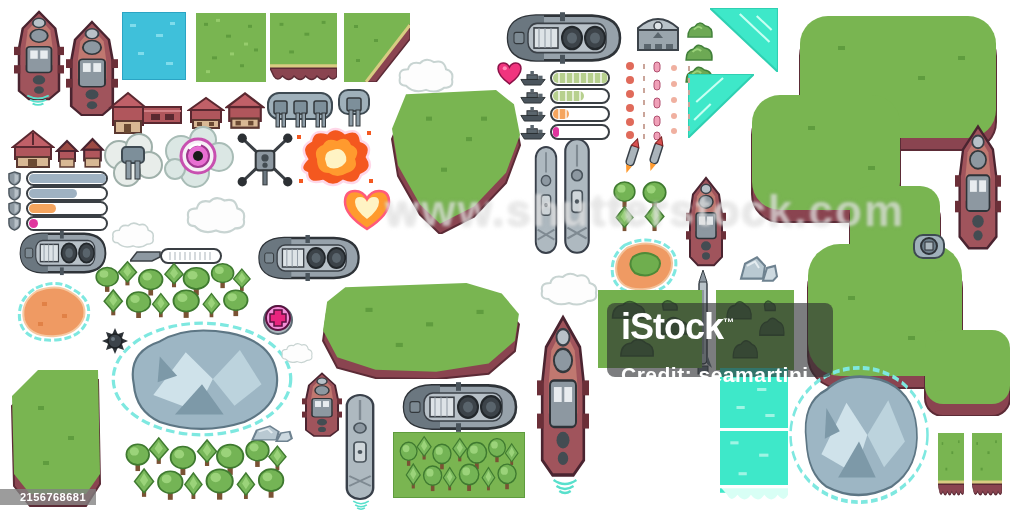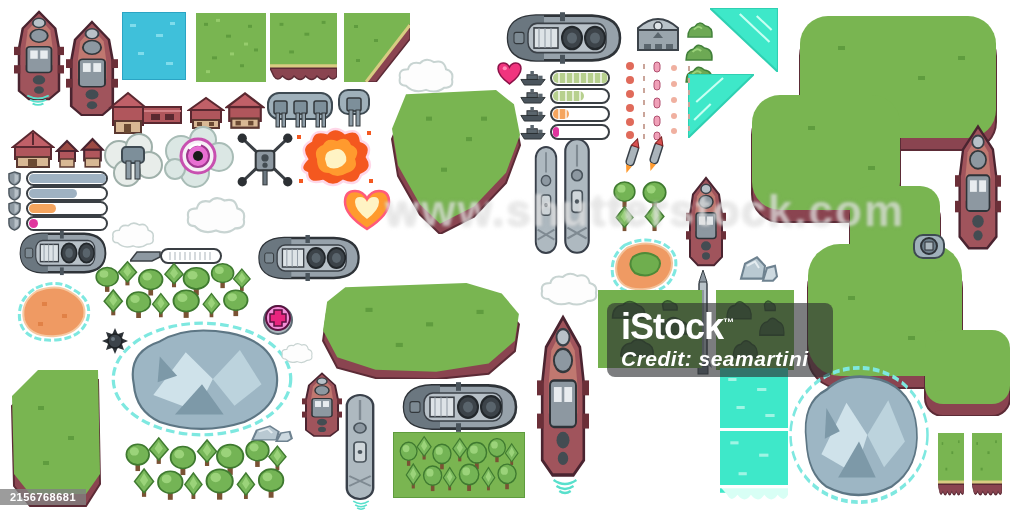--- a/index.html
+++ b/index.html
@@ -14,23 +14,23 @@
   .hud-health svg{width:26px;height:15px;}
   .hud-shield .bar-track{width:78px;height:11px;margin-left:5px;}
   .hud-shield svg{width:13px;height:15px;}
   #watermark{position:absolute;left:385px;top:186px;width:470px;height:52px;
     font-size:44px;font-weight:bold;letter-spacing:2px;color:rgba(255,255,255,.55);
     text-shadow:0 0 3px rgba(130,130,130,.45);filter:blur(1.6px);white-space:nowrap;}
   #istock-box{position:absolute;left:607px;top:303px;width:226px;height:74px;
     background:rgba(43,45,49,.62);border-radius:8px;color:#fff;padding:6px 4px 0 14px;box-sizing:border-box;}
   #istock-brand{font-size:36px;font-weight:bold;letter-spacing:-1px;line-height:1;}
   #istock-tm{font-size:11px;vertical-align:super;font-weight:bold;}
-  #istock-credit{font-size:21px;font-weight:600;margin-top:2px;letter-spacing:.5px;font-style:italic;}
+  #istock-credit{font-size:21px;font-weight:600;margin-top:18px;letter-spacing:.5px;}
   #id-bar{position:absolute;left:0;top:489px;width:86px;height:16px;background:rgba(128,128,128,.78);
-    color:#fff;font-size:11px;font-weight:bold;display:flex;align-items:center;justify-content:center;letter-spacing:.5px;}
+    color:#fff;font-size:11px;font-weight:bold;display:flex;align-items:center;justify-content:center;letter-spacing:.5px;padding-left:10px;}
   #defs{position:absolute;width:0;height:0;}
 </style>
 </head>
 <body>
 
 <div id="stage">
 
   <svg id="defs" aria-hidden="true">
     <defs>
       <symbol id="sym-grass" viewBox="0 0 70 70" preserveAspectRatio="none">

